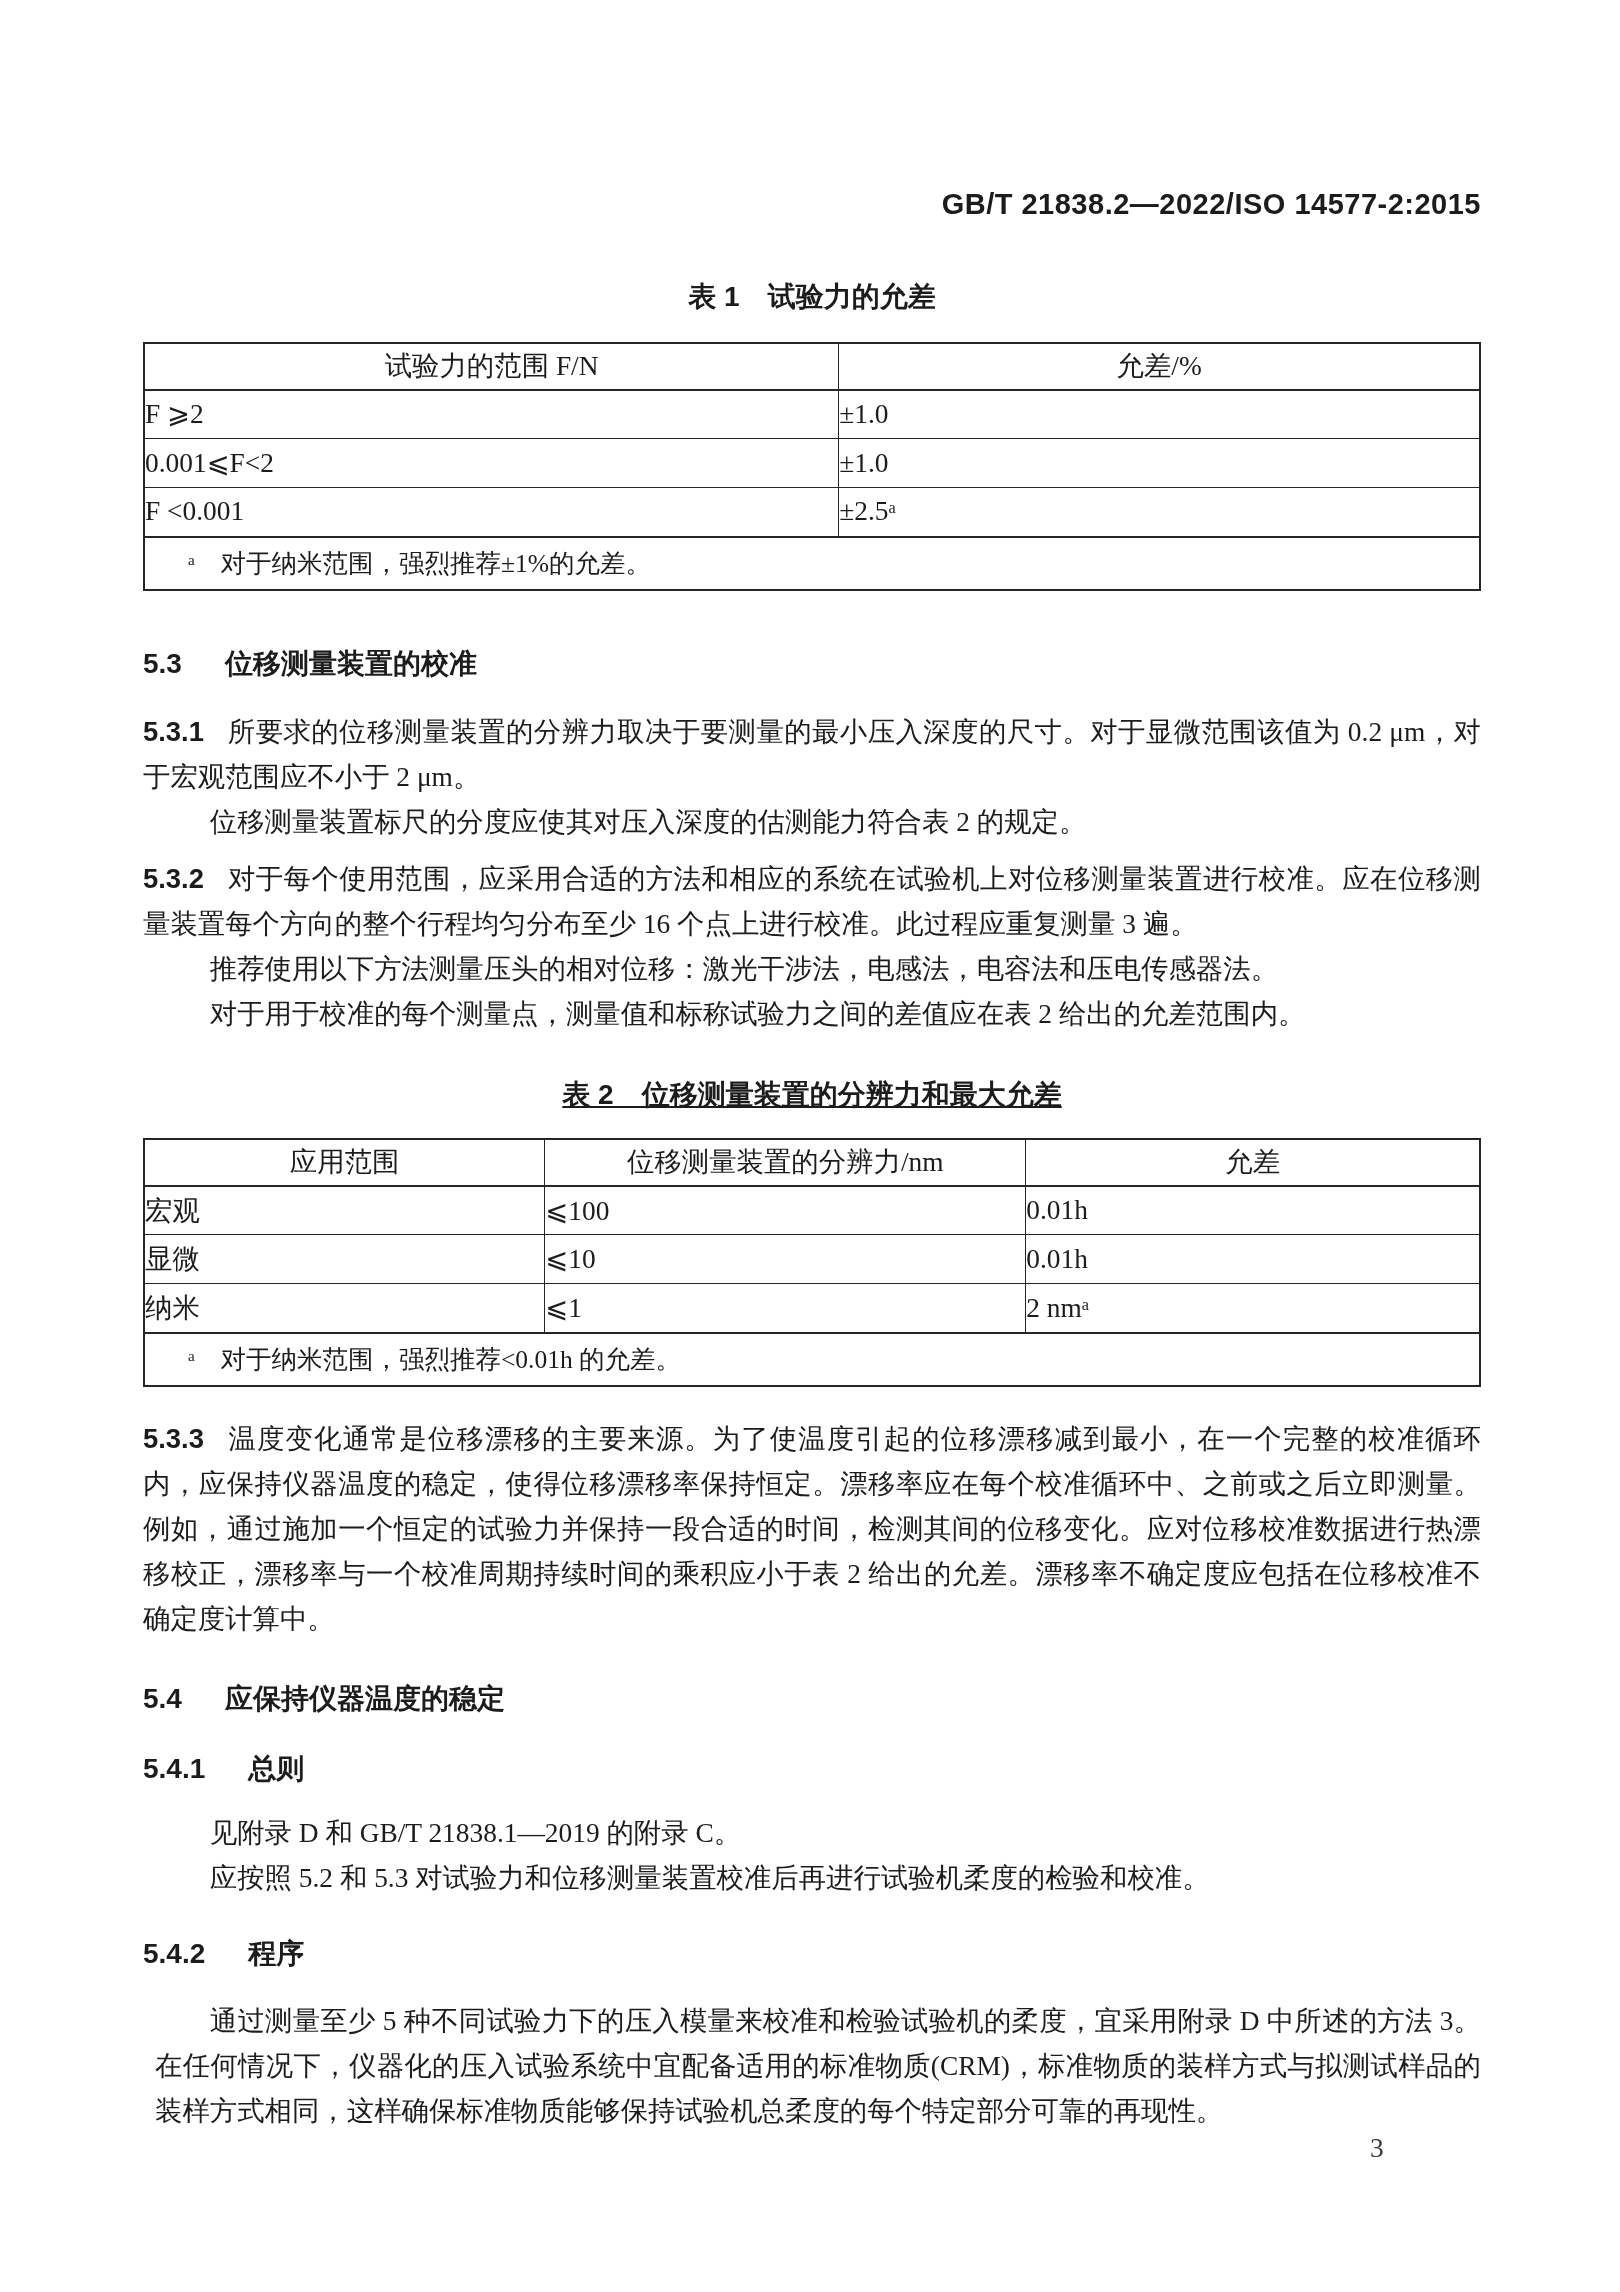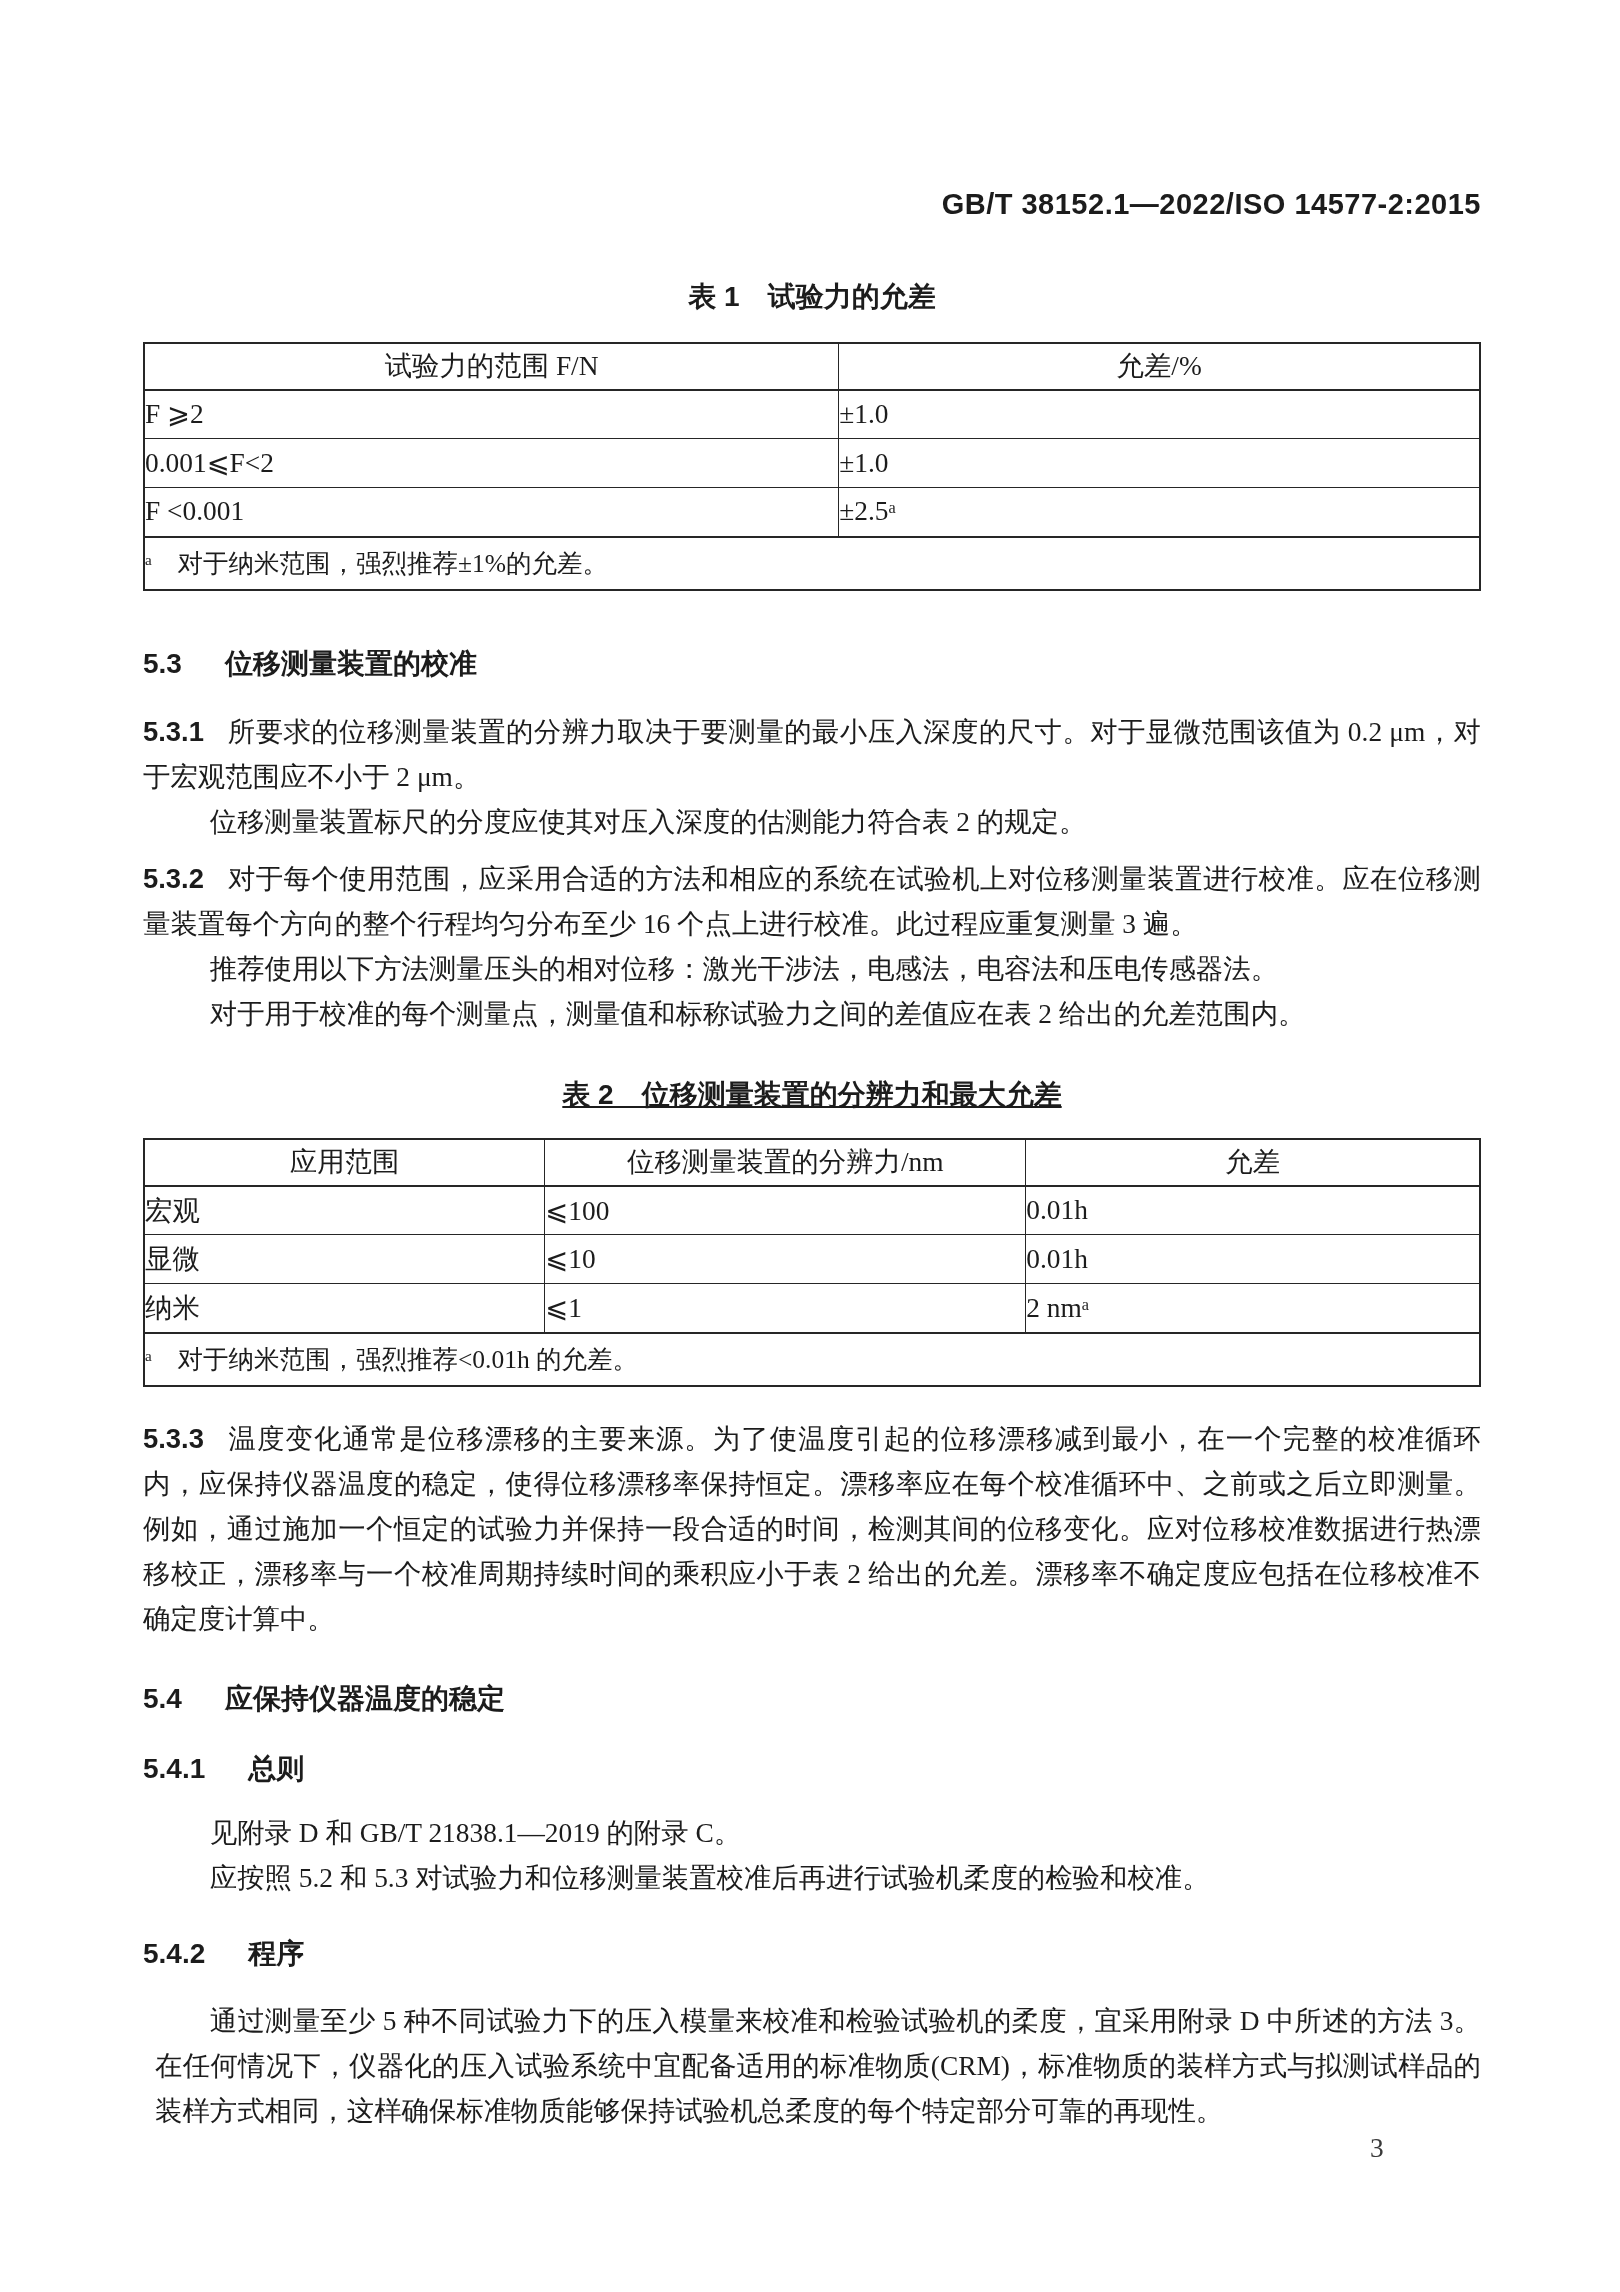--- a/index.html
+++ b/index.html
@@ -43,20 +43,21 @@
     border:1.5px solid #262626;
     vertical-align:middle;
     font-weight:400;
     font-size:27.4px;
   }
   thead th { height:47px; border-bottom:2.5px solid #262626; }
   tbody td { height:49px; }
   tr.fnrow td {
     height:53px;
     text-align:left;
+    padding-left:43px;
     border-top:2.5px solid #262626;
     font-size:25.5px;
   }
 
   .h2, .h3 {
     font-family:"Liberation Sans","DejaVu Sans",sans-serif;
     font-weight:700;
     font-size:28px;
     line-height:35px;
   }
@@ -76,21 +77,21 @@
     top:2133px;
     font-size:27.4px;
     color:#3a3a3a;
   }
 </style>
 </head>
 <body>
 
 <div class="page">
 
-  <div class="doc-header">GB/T 38152.1—2022/ISO 14577-2:2015</div>
+  <div class="doc-header">GB/T 21838.2—2022/ISO 14577-2:2015</div>
 
   <div class="tbl-caption cap1">表 1　试验力的允差</div>
 
   <table class="t1">
     <colgroup>
       <col style="width:52%">
       <col style="width:48%">
     </colgroup>
     <thead>
       <tr>

